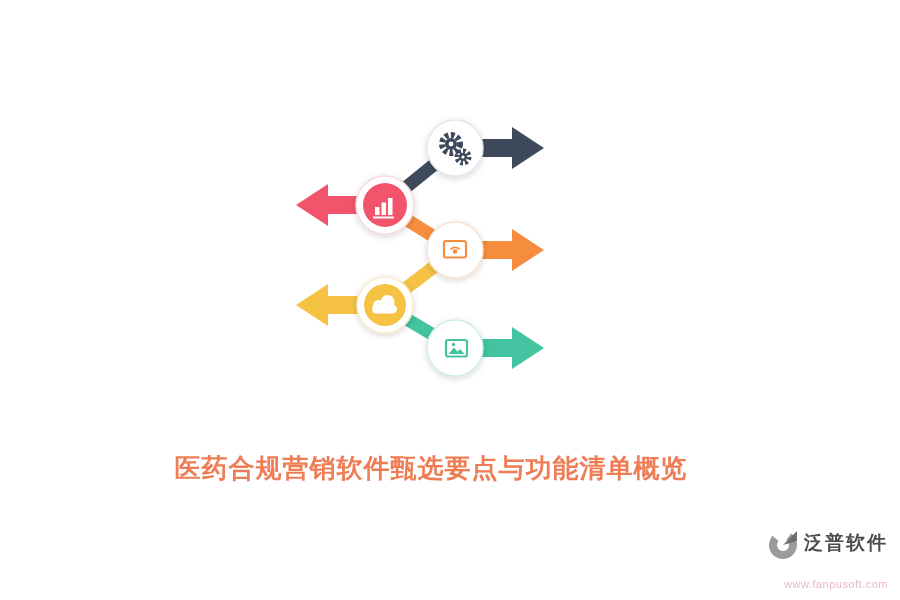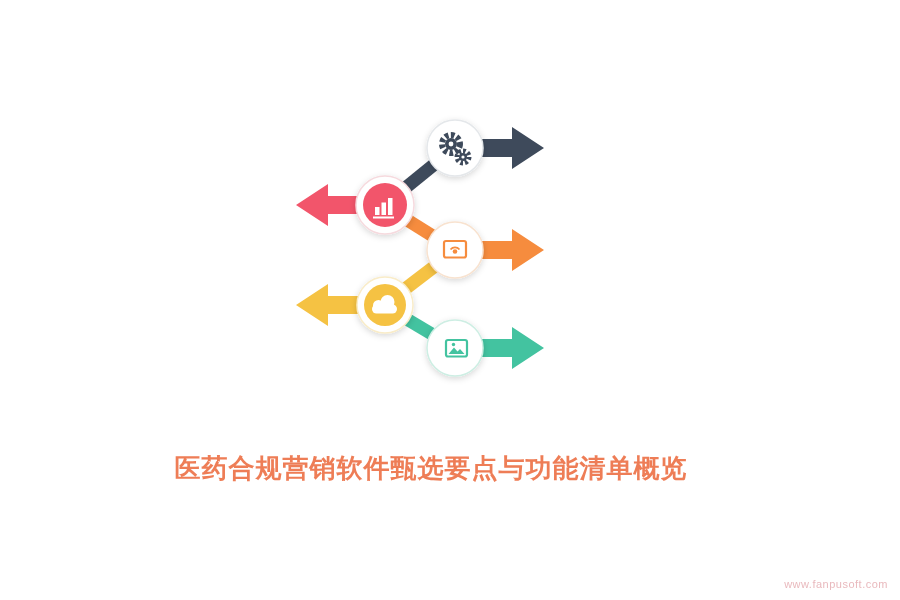--- a/index.html
+++ b/index.html
@@ -122,14 +122,21 @@
       <rect x="446" y="340" width="21" height="16.5" rx="2" fill="none" stroke-width="2.2" stroke="#43c3a0"></rect>
       <path d="M448.5,354 l5.5,-6.5 3.5,4 2.5,-2.5 4.5,5 z" fill="#43c3a0"></path>
       <circle cx="453.5" cy="344.5" r="1.7" fill="#43c3a0"></circle>
     </g>
   </g>
 </svg>
 
 <div class="page-title" style="color: rgb(238, 125, 86);">医药合规营销软件甄选要点与功能清单概览</div>
 
 <div class="footer">
+  <div class="brand-row">
+    <svg width="30" height="34" viewBox="0 0 30 34">
+      <circle cx="14" cy="19" r="10" fill="none" stroke-width="8" stroke-dasharray="48 18" transform="rotate(-55 14 19)" stroke="#9b9b9b"></circle>
+      <path d="M14,19 L28,5 L28,15 Z" fill="#6f6f6f"></path>
+    </svg>
+    <span class="brand-name" style="color: rgb(77, 77, 77);">泛普软件</span>
+  </div>
   <div class="footer-url" style="color: rgb(233, 185, 189);">www.fanpusoft.com</div>
 </div>
 
 </body></html>

